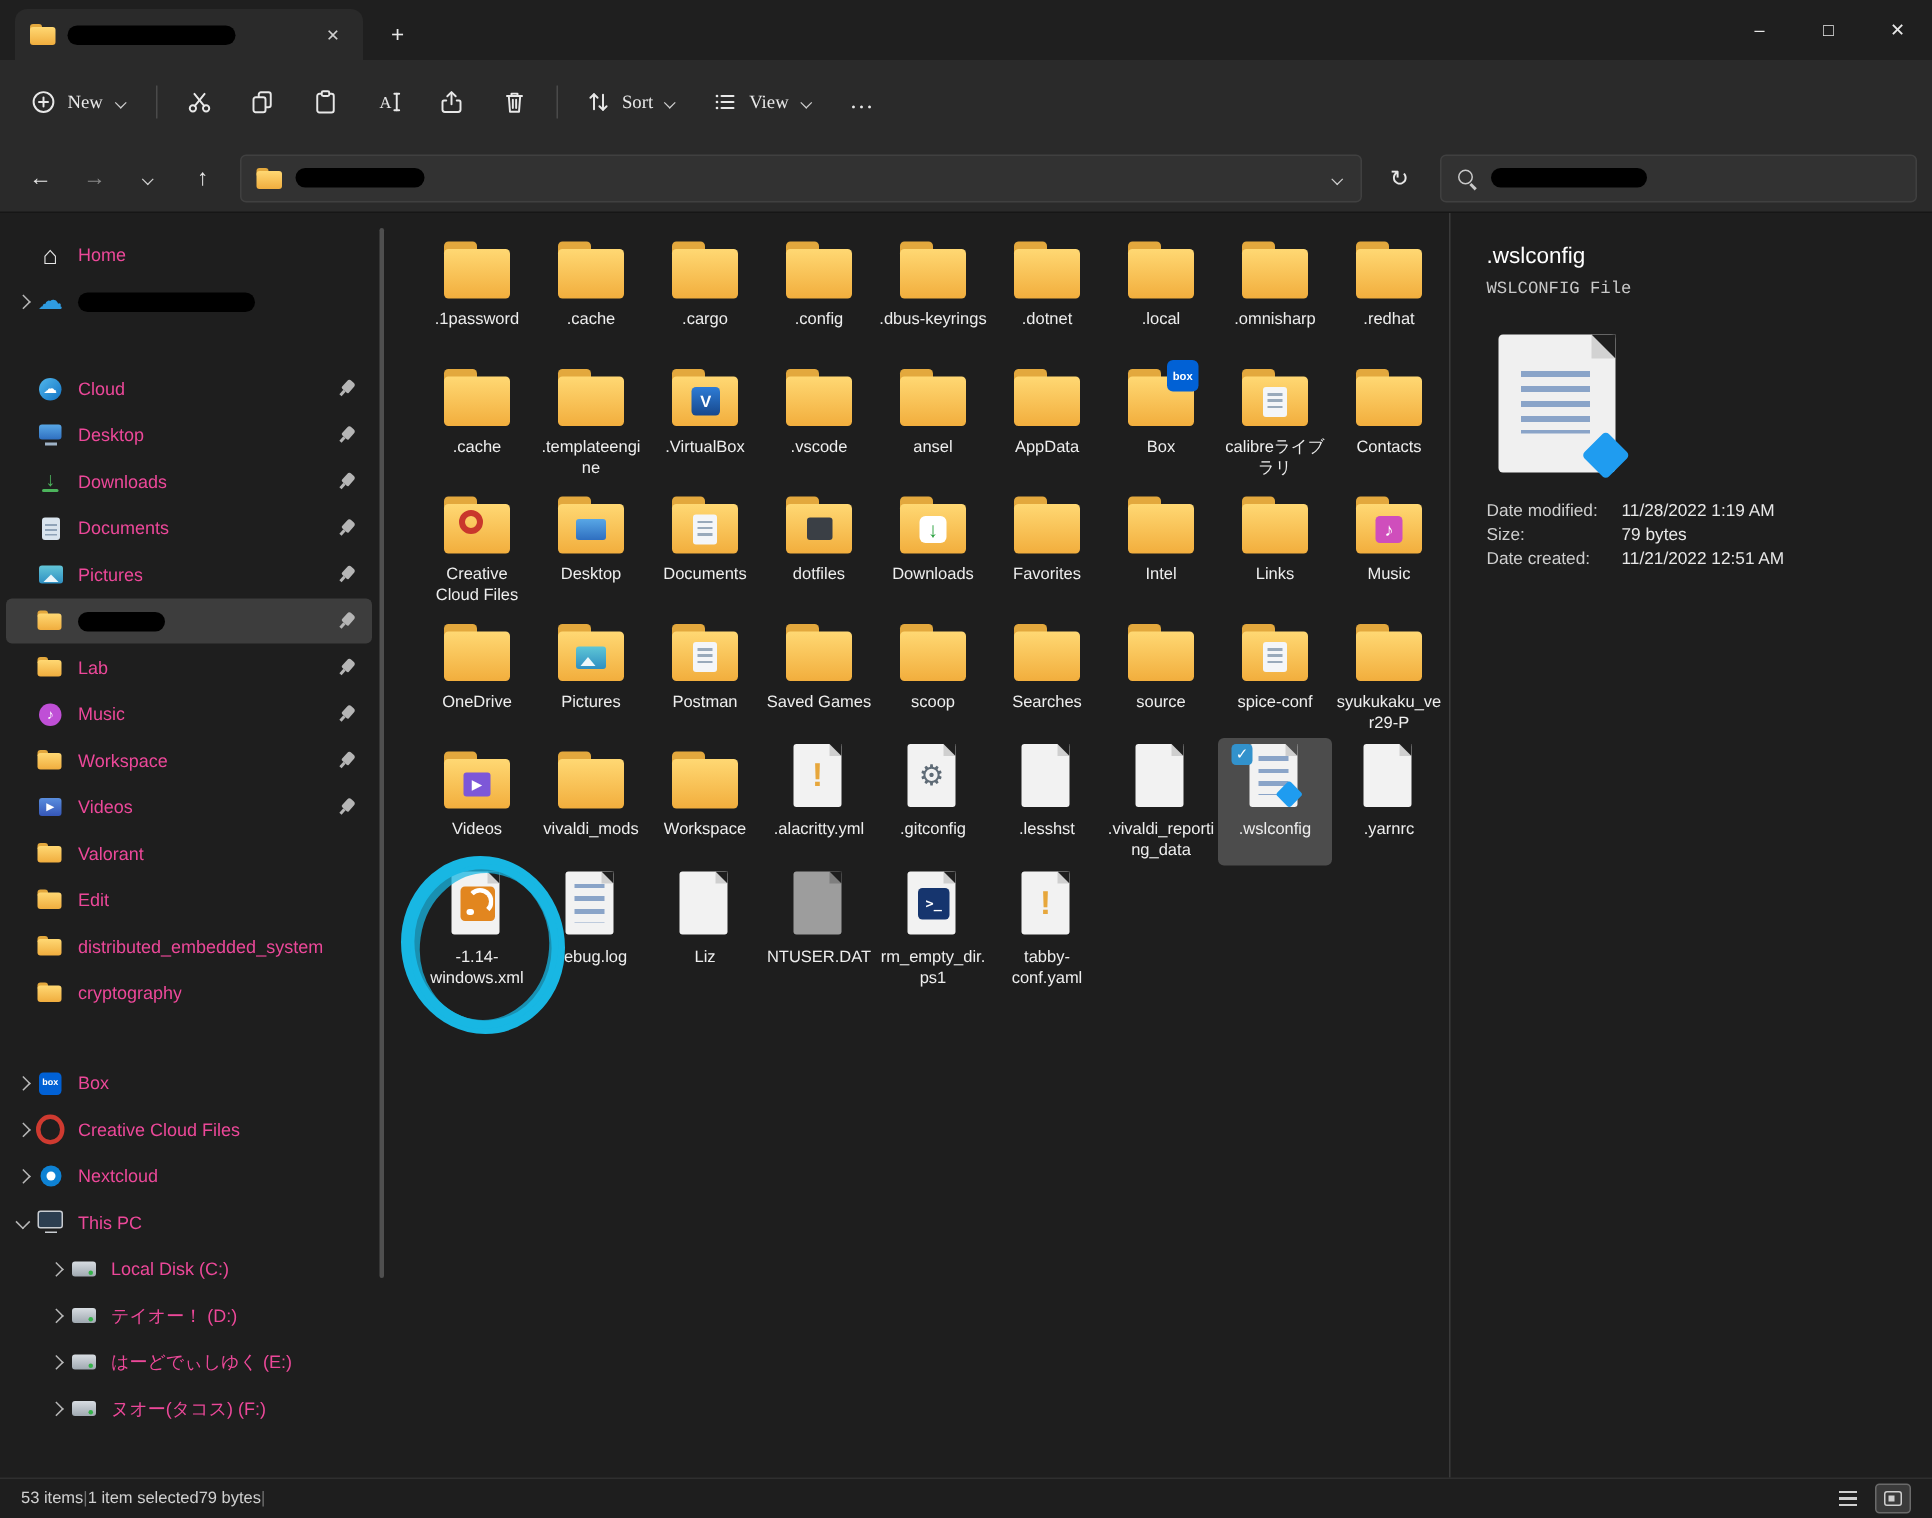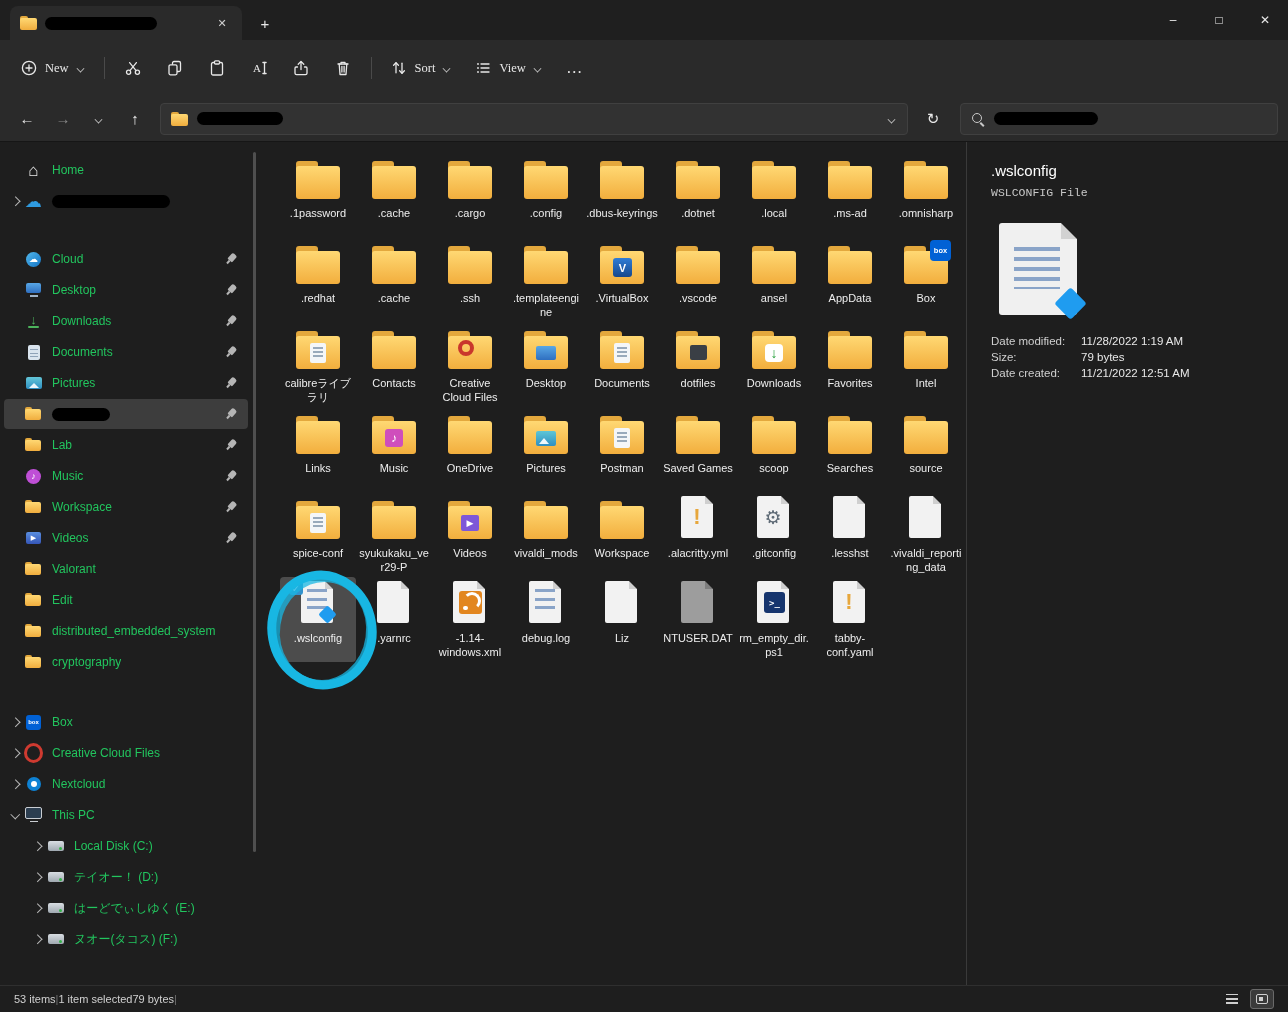--- a/index.html
+++ b/index.html
@@ -44,21 +44,21 @@
   .mag::after{content:"";position:absolute;left:10px;top:10px;width:5px;height:1.5px;background:#c9c9c9;transform:rotate(45deg);transform-origin:0 0;}
 
   
   .bodywrap{display:flex;height:843px;}
   .sidebar{width:258px;position:relative;padding-top:12px;overflow:hidden;}
   .sscroll{position:absolute;right:2px;top:10px;width:3px;height:700px;background:#4f4f4f;border-radius:2px;}
   .content{flex:1;position:relative;overflow:hidden;}
   .details{width:322px;border-left:1px solid #3a3a3a;padding:20px 16px 0 24px;}
 
   
-  .srow{height:30px;display:flex;align-items:center;margin:1px 10px 1px 4px;border-radius:4px;padding:0 2px;font-size:12px;color:#22c55e;}
+  .srow{height:30px;display:flex;align-items:center;margin:1px 10px 1px 4px;border-radius:4px;padding:0 2px;font-size:12px;color:#ec4899;}
   .srow.selected{background:#3d3d3d;}
   .srow.indent{margin-left:26px;}
   .chev{width:18px;height:18px;position:relative;flex:0 0 18px;}
   .chev.right::before{content:"";position:absolute;left:6px;top:6px;width:5.5px;height:5.5px;border-right:1.3px solid #b8b8b8;border-bottom:1.3px solid #b8b8b8;transform:rotate(-45deg);}
   .chev.down::before{content:"";position:absolute;left:6px;top:5px;width:5.5px;height:5.5px;border-right:1.3px solid #b8b8b8;border-bottom:1.3px solid #b8b8b8;transform:rotate(45deg);}
   .slabel{white-space:nowrap;overflow:hidden;}
   .slabel.redact{height:13px;}
   .pin{width:12px;height:14px;margin-left:auto;margin-right:9px;position:relative;transform:rotate(42deg);flex:0 0 12px;}
   .pin::before{content:"";position:absolute;left:3px;top:1px;width:6px;height:8px;background:#b5b5b5;border-radius:2px 2px 1px 1px;}
   .pin::after{content:"";position:absolute;left:5.4px;top:9px;width:1.4px;height:4px;background:#b5b5b5;}
@@ -471,49 +471,35 @@
     <div class="gicon folder">
       <span class="pv"></span>
     </div>
     <div class="glabel">.local</div>
   </div>
         <div class="tile">
 
     <div class="gicon folder">
       <span class="pv"></span>
     </div>
-    <div class="glabel">.ms-ad</div>
-  </div>
-        <div class="tile">
-
-    <div class="gicon folder">
-      <span class="pv"></span>
-    </div>
     <div class="glabel">.omnisharp</div>
   </div>
         <div class="tile">
 
     <div class="gicon folder">
       <span class="pv"></span>
     </div>
     <div class="glabel">.redhat</div>
   </div>
         <div class="tile">
 
     <div class="gicon folder">
       <span class="pv"></span>
     </div>
     <div class="glabel">.cache</div>
-  </div>
-        <div class="tile">
-
-    <div class="gicon folder">
-      <span class="pv"></span>
-    </div>
-    <div class="glabel">.ssh</div>
   </div>
         <div class="tile">
 
     <div class="gicon folder">
       <span class="pv"></span>
     </div>
     <div class="glabel">.templateengine</div>
   </div>
         <div class="tile">
 

